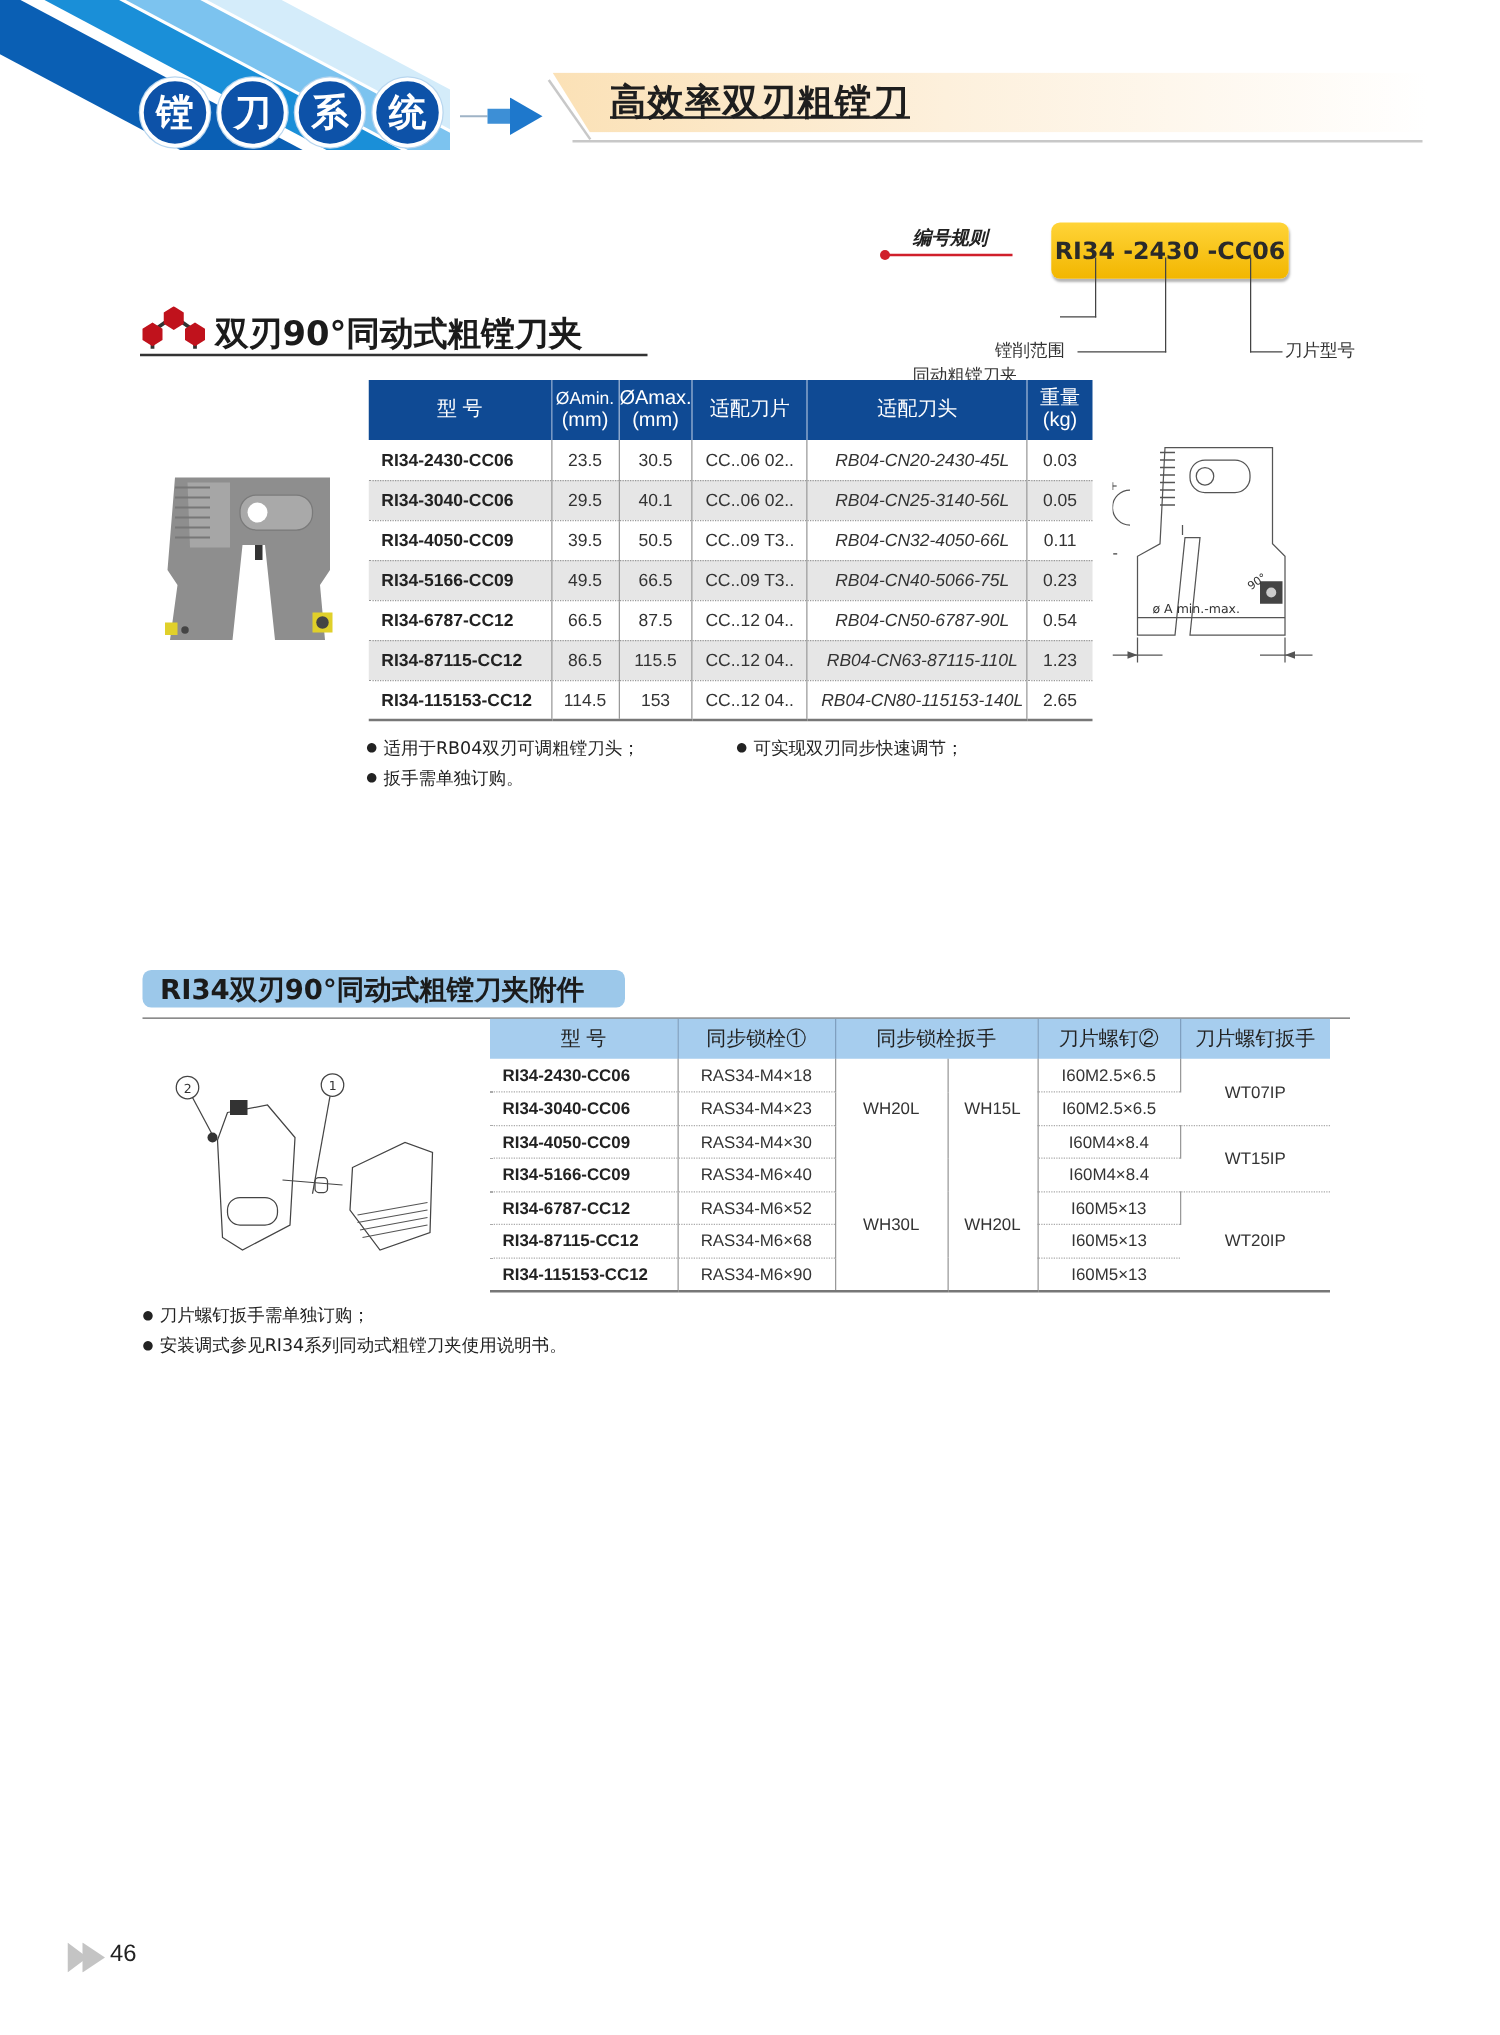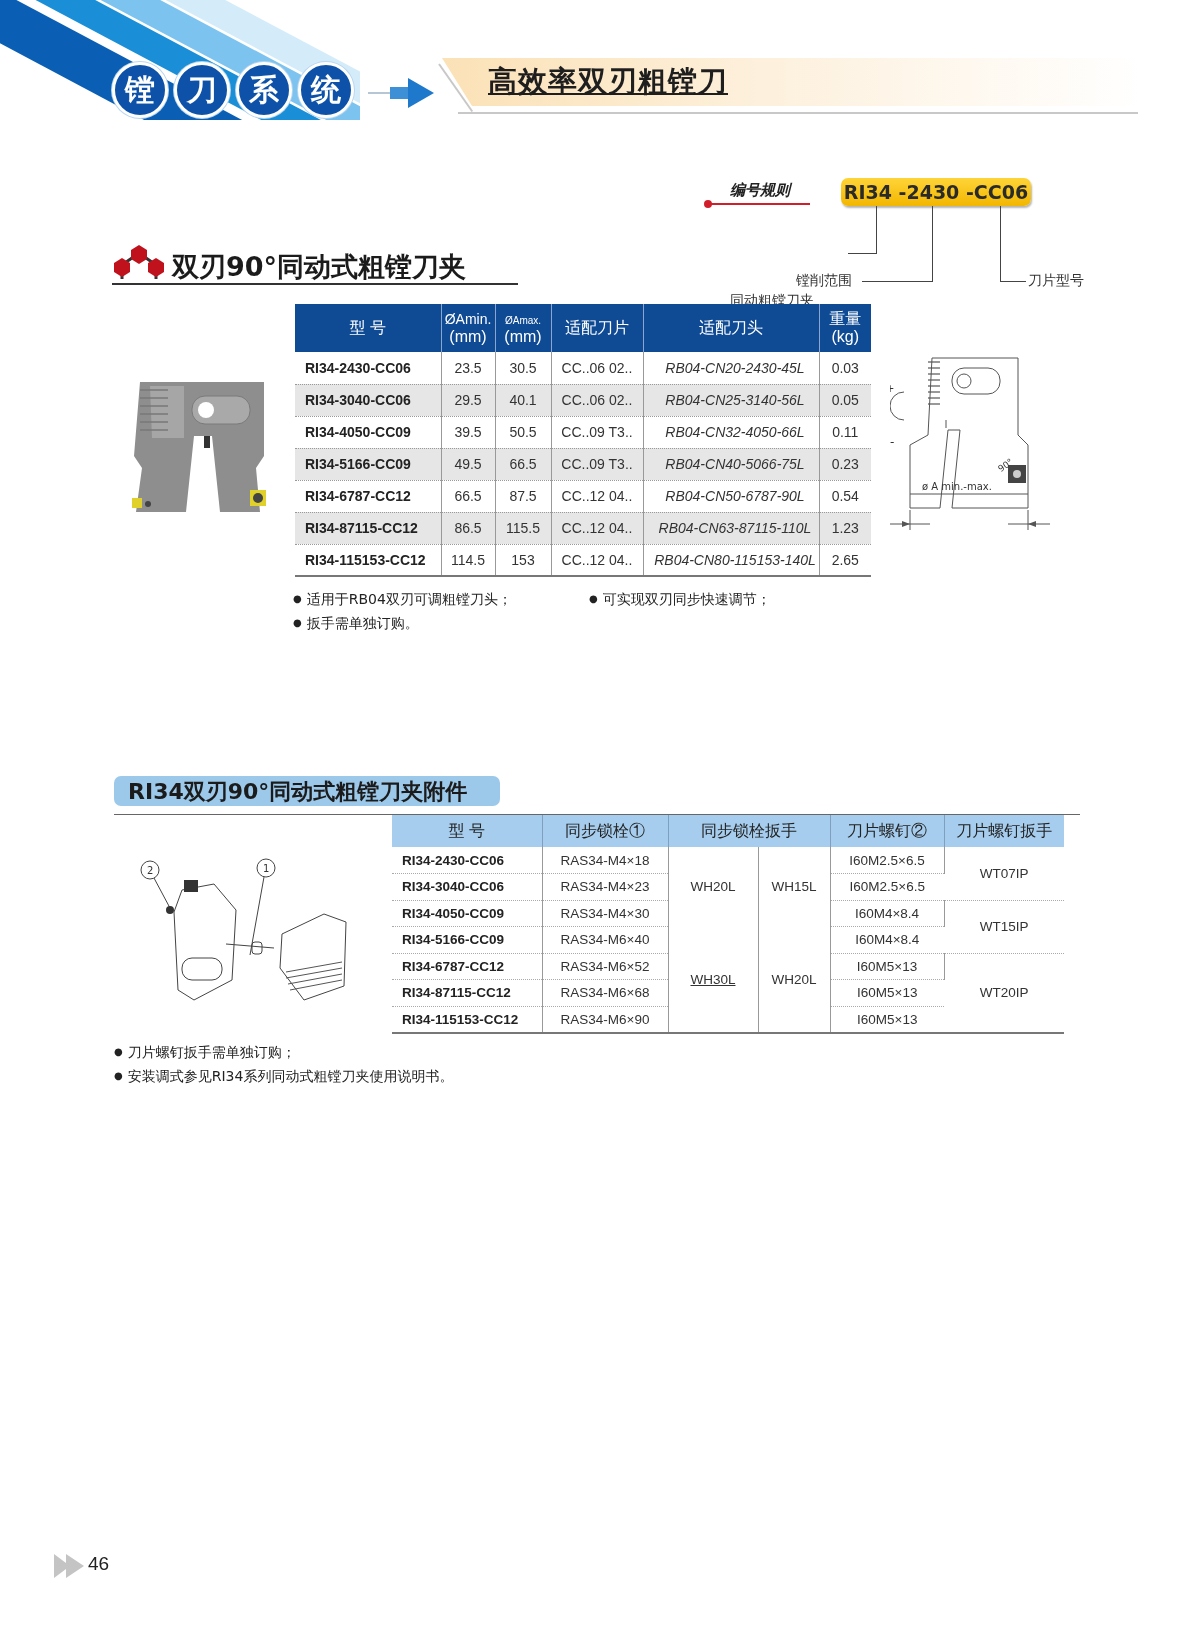--- a/index.html
+++ b/index.html
@@ -21,21 +21,21 @@
             background: linear-gradient(90deg, #fbe1b6 0%, #fdf0dc 45%, #ffffff 100%);
             clip-path: polygon(0 0, 100% 0, 100% 100%, 30px 100%); }
   .banner-title { position: absolute; left: 488px; top: 62px; font-size: 29px; font-weight: bold; color: #1e1e1e; letter-spacing: 1px; text-decoration: underline; }
   .banner-line { position: absolute; left: 458px; top: 112px; width: 680px; height: 2px; background: #c8c8c8; }
   .banner-diag { position: absolute; left: 438px; top: 64px; width: 2px; height: 58px; background: #c8c8c8; transform: rotate(-35deg); transform-origin: top; }
 
   
   .rule-dot { position: absolute; left: 704px; top: 200px; width: 8px; height: 8px; border-radius: 50%; background: #d01f2b; }
   .rule-line { position: absolute; left: 710px; top: 203px; width: 100px; height: 2px; background: #d01f2b; }
   .rule-label { position: absolute; left: 730px; top: 181px; font-size: 15px; font-weight: bold; font-style: italic; color: #222; }
-  .code-pill { position: absolute; left: 841px; top: 178px; width: 190px; height: 28px; border-radius: 7px;
+  .code-pill { position: absolute; left: 841px; top: 178px; width: 190px; height: 45px; border-radius: 7px;
                background: linear-gradient(#ffd438, #f2b600); box-shadow: 1px 2px 2px #b5b5b5;
                font-weight: bold; font-size: 19px; color: #2a2a2a; display: flex; align-items: center; justify-content: center; text-align: right; }
   .callout { position: absolute; font-size: 14px; color: #333; }
   .vline { position: absolute; width: 1px; background: #444; }
   .hline { position: absolute; height: 1px; background: #444; }
 
   
   .sec1-icon { position: absolute; left: 112px; top: 245px; width: 54px; height: 36px; }
   .sec1-title { position: absolute; left: 172px; top: 249px; font-size: 27px; font-weight: bold; color: #1b1b1b; }
   .sec1-underline { position: absolute; left: 112px; top: 283px; width: 406px; height: 2px; background: #333; }
@@ -158,21 +158,21 @@
       <col style="width:54px">
       <col style="width:56px">
       <col style="width:92px">
       <col style="width:176px">
       <col style="width:52px">
   </colgroup>
   <thead>
     <tr>
       <th>型  号</th>
       <th><span class="sub" style="font-size:14px">ØAmin.</span><br><span>(mm)</span></th>
-      <th><span class="sub" style="font-size:10px">ØAmax.</span><br><span>(mm)</span></th>
+      <th><span class="sub" style="font-size:16px">ØAmax.</span><br><span>(mm)</span></th>
       <th>适配刀片</th>
       <th>适配刀头</th>
       <th><span>重量</span><br><span>(kg)</span></th>
     </tr>
   </thead>
   <tbody>
     <tr>
       <td class="model">RI34-2430-CC06</td>
       <td>23.5</td>
       <td>30.5</td>
@@ -332,21 +332,21 @@
     </tr>
     <tr>
       <td class="model">RI34-4050-CC09</td>
       <td>RAS34-M4×30</td>
       <td>I60M4×8.4</td>
       <td rowspan="2" class="grp-end">WT15IP</td>
     </tr>
     <tr>
       <td class="model">RI34-5166-CC09</td>
       <td>RAS34-M6×40</td>
-      <td rowspan="4" class="wrench" style="border-bottom:2px solid #777;text-decoration:underline;">WH30L</td>
+      <td rowspan="4" class="wrench" style="border-bottom:2px solid #777;">WH30L</td>
       <td rowspan="4" class="wrench" style="border-bottom:2px solid #777;">WH20L</td>
       <td>I60M4×8.4</td>
     </tr>
     <tr>
       <td class="model">RI34-6787-CC12</td>
       <td>RAS34-M6×52</td>
       <td>I60M5×13</td>
       <td rowspan="3" style="border-bottom:2px solid #777;">WT20IP</td>
     </tr>
     <tr>

